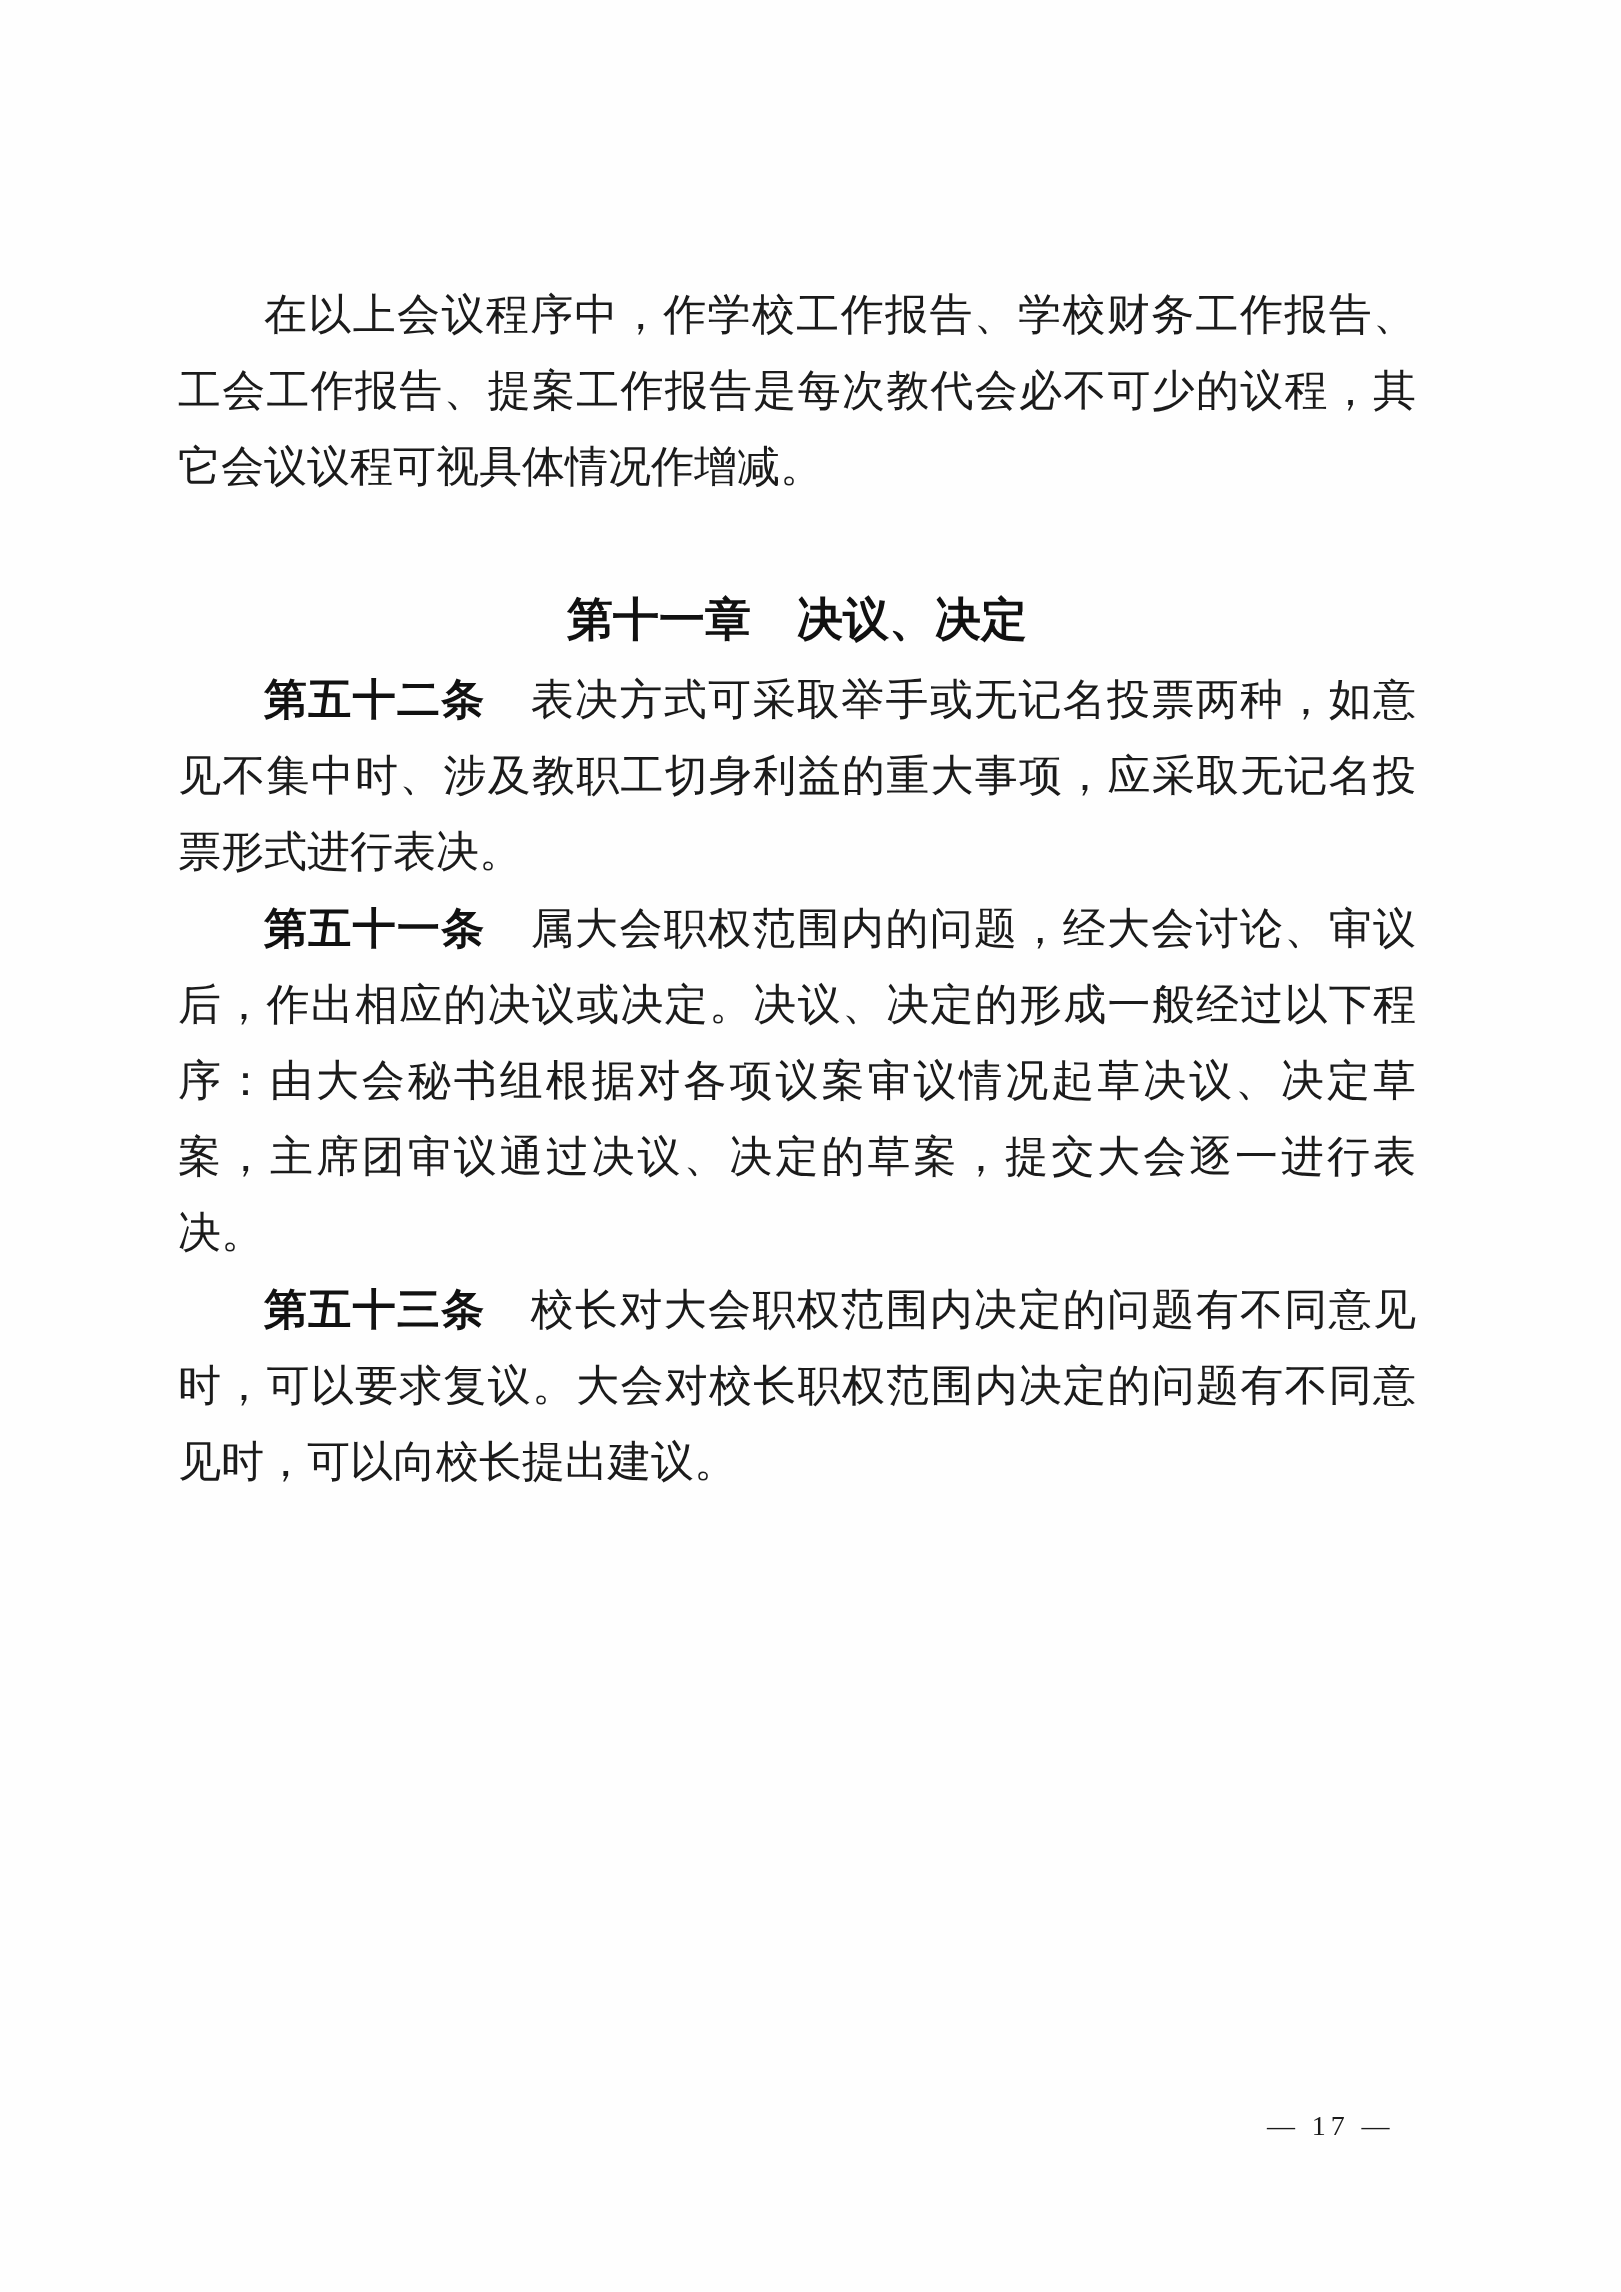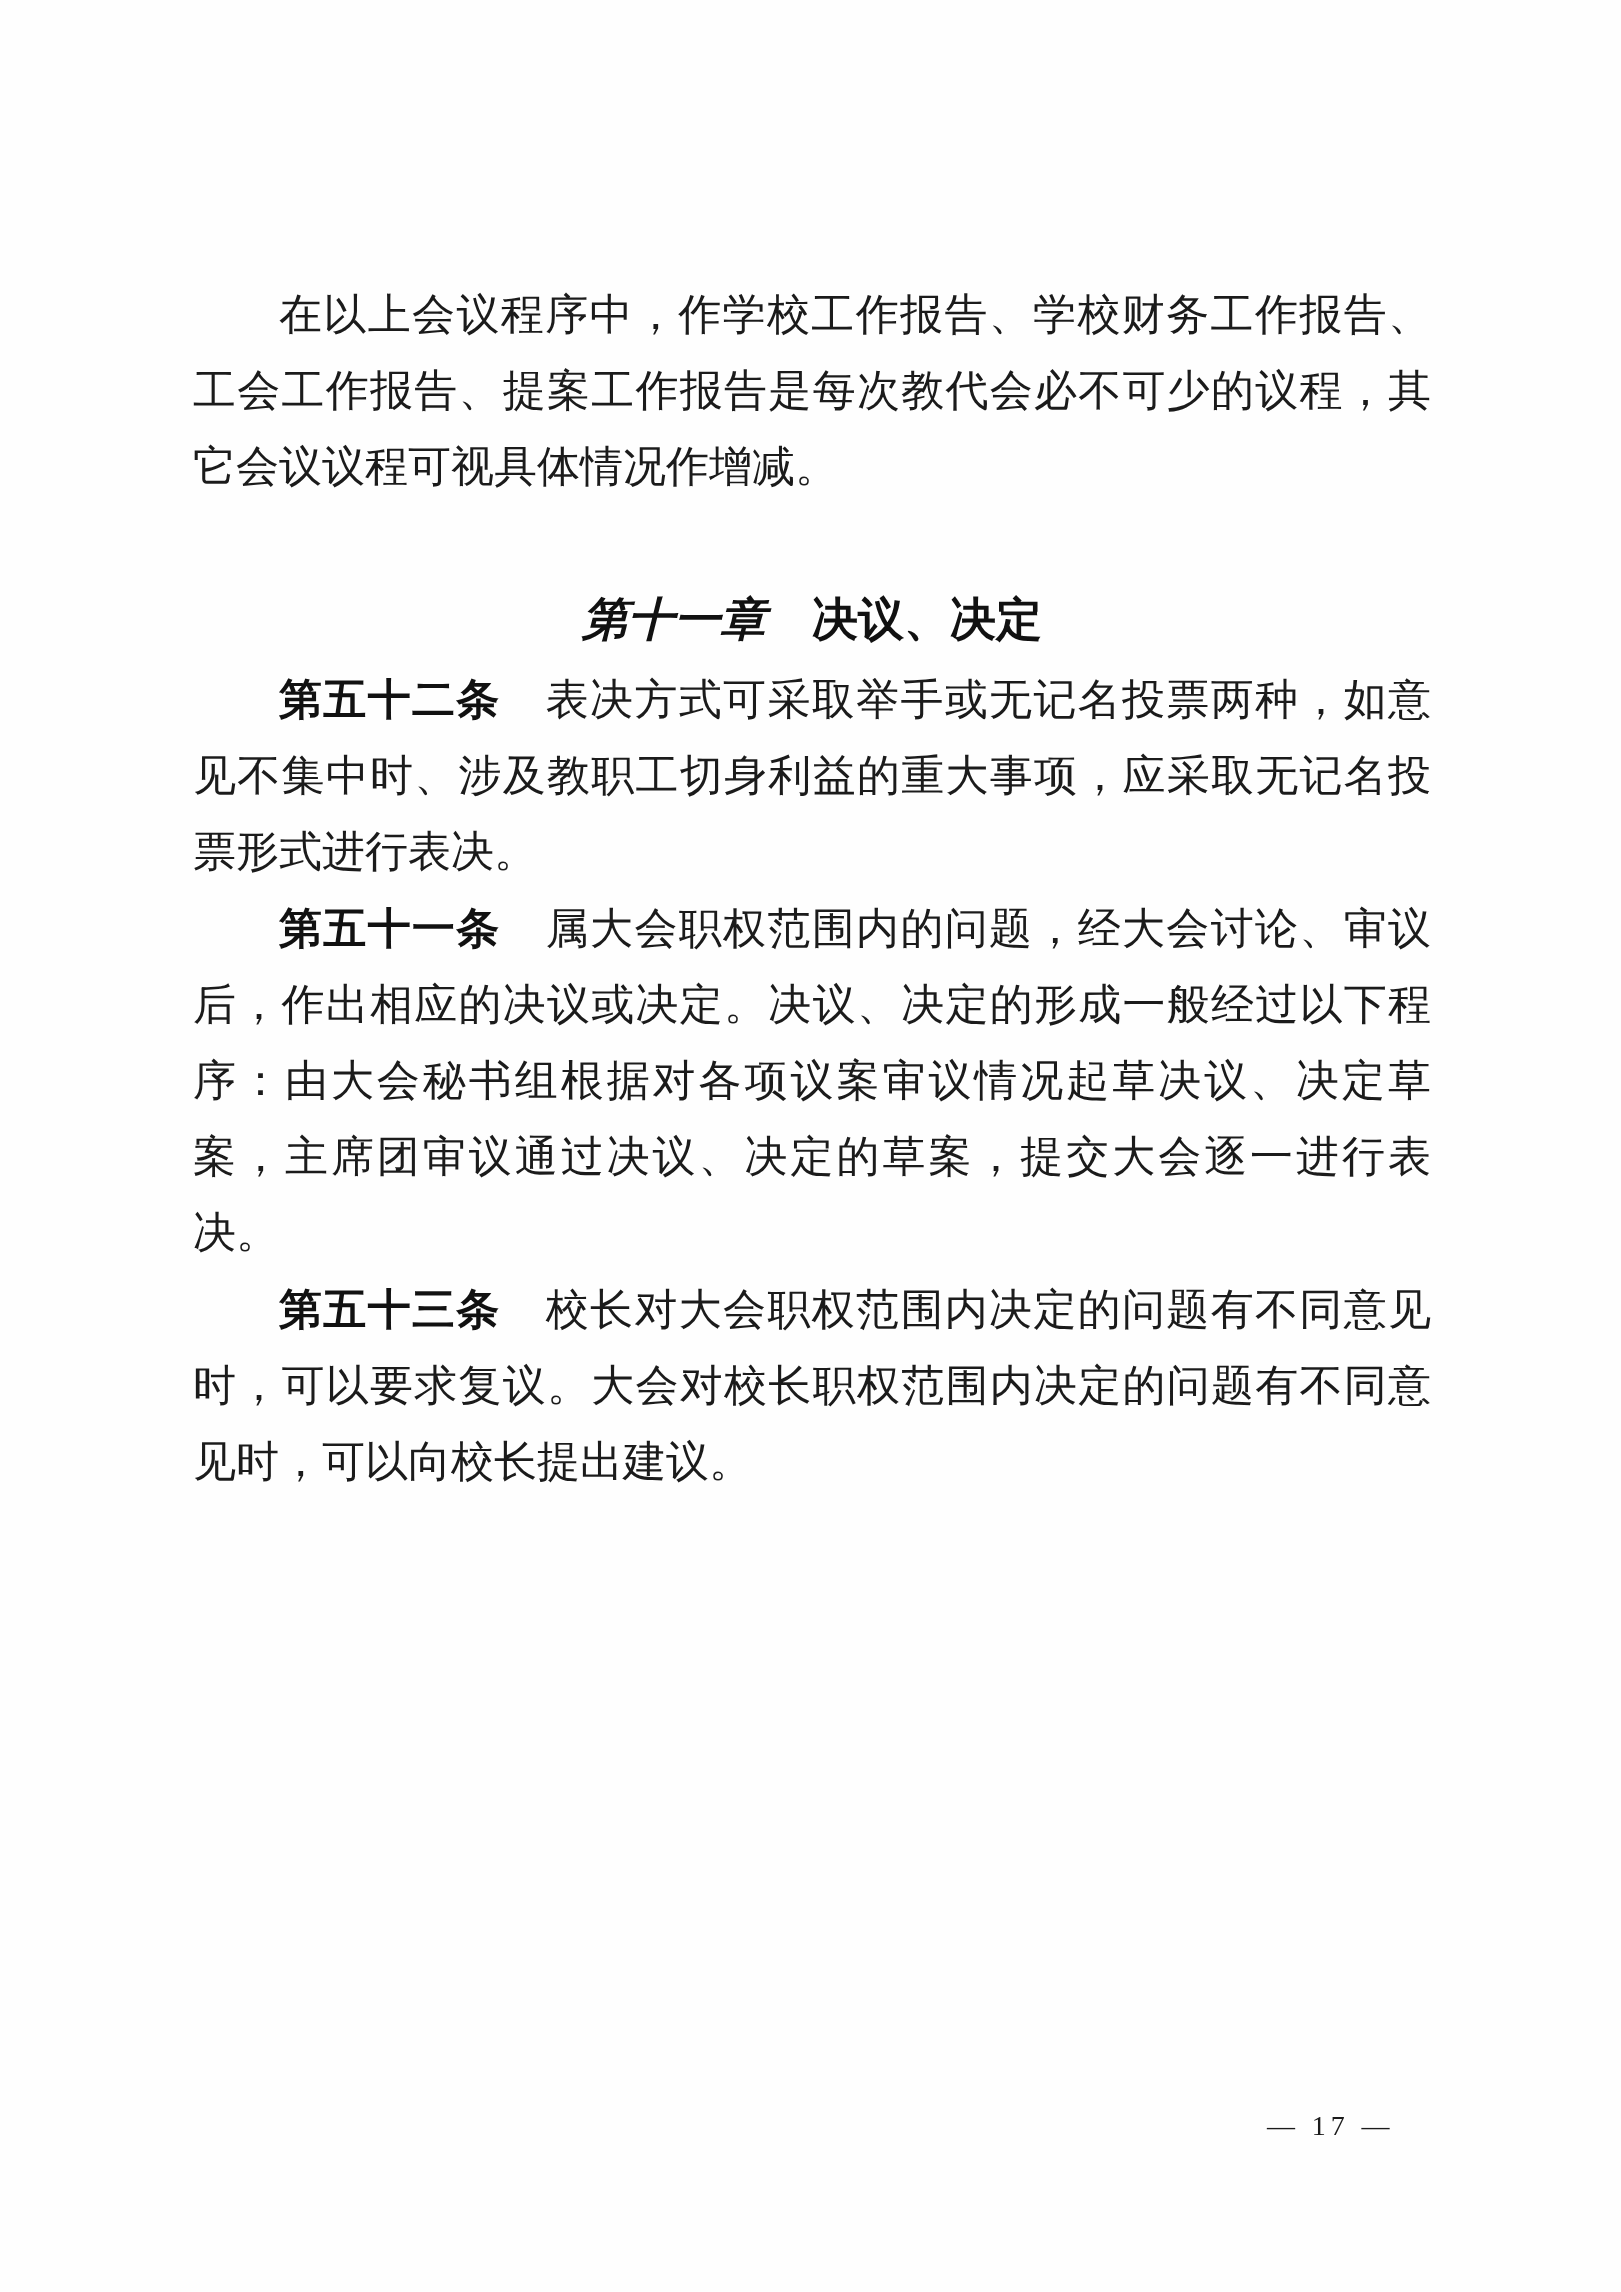--- a/index.html
+++ b/index.html
@@ -11,21 +11,21 @@
     position: relative;
     width: 1621px;
     height: 2293px;
     background: #fefefe;
     overflow: hidden;
     font-family: "Liberation Serif", "DejaVu Serif", serif;
     color: #1b1b1b;
   }
   .content {
     position: absolute;
-    left: 193px;
+    left: 178px;
     top: 277px;
     width: 1238px;
     font-size: 43px;
     line-height: 76px;
     text-align: justify;
     text-justify: inter-character;
   }
   .para {
     margin: 0;
     text-indent: 86px;
@@ -35,21 +35,20 @@
     text-indent: 0;
     text-align: center;
     font-family: "Liberation Sans", "DejaVu Sans", sans-serif;
     font-weight: bold;
     font-size: 46px;
     line-height: 76px;
     color: #111;
   }
   .chapter .chapter-num {
     margin-right: 1em;
-    font-style: italic;
   }
   .term {
     font-family: "Liberation Sans", "DejaVu Sans", sans-serif;
     font-weight: bold;
     color: #111;
     margin-right: 1.05em;
   }
   .footer {
     position: absolute;
     top: 2070px;

